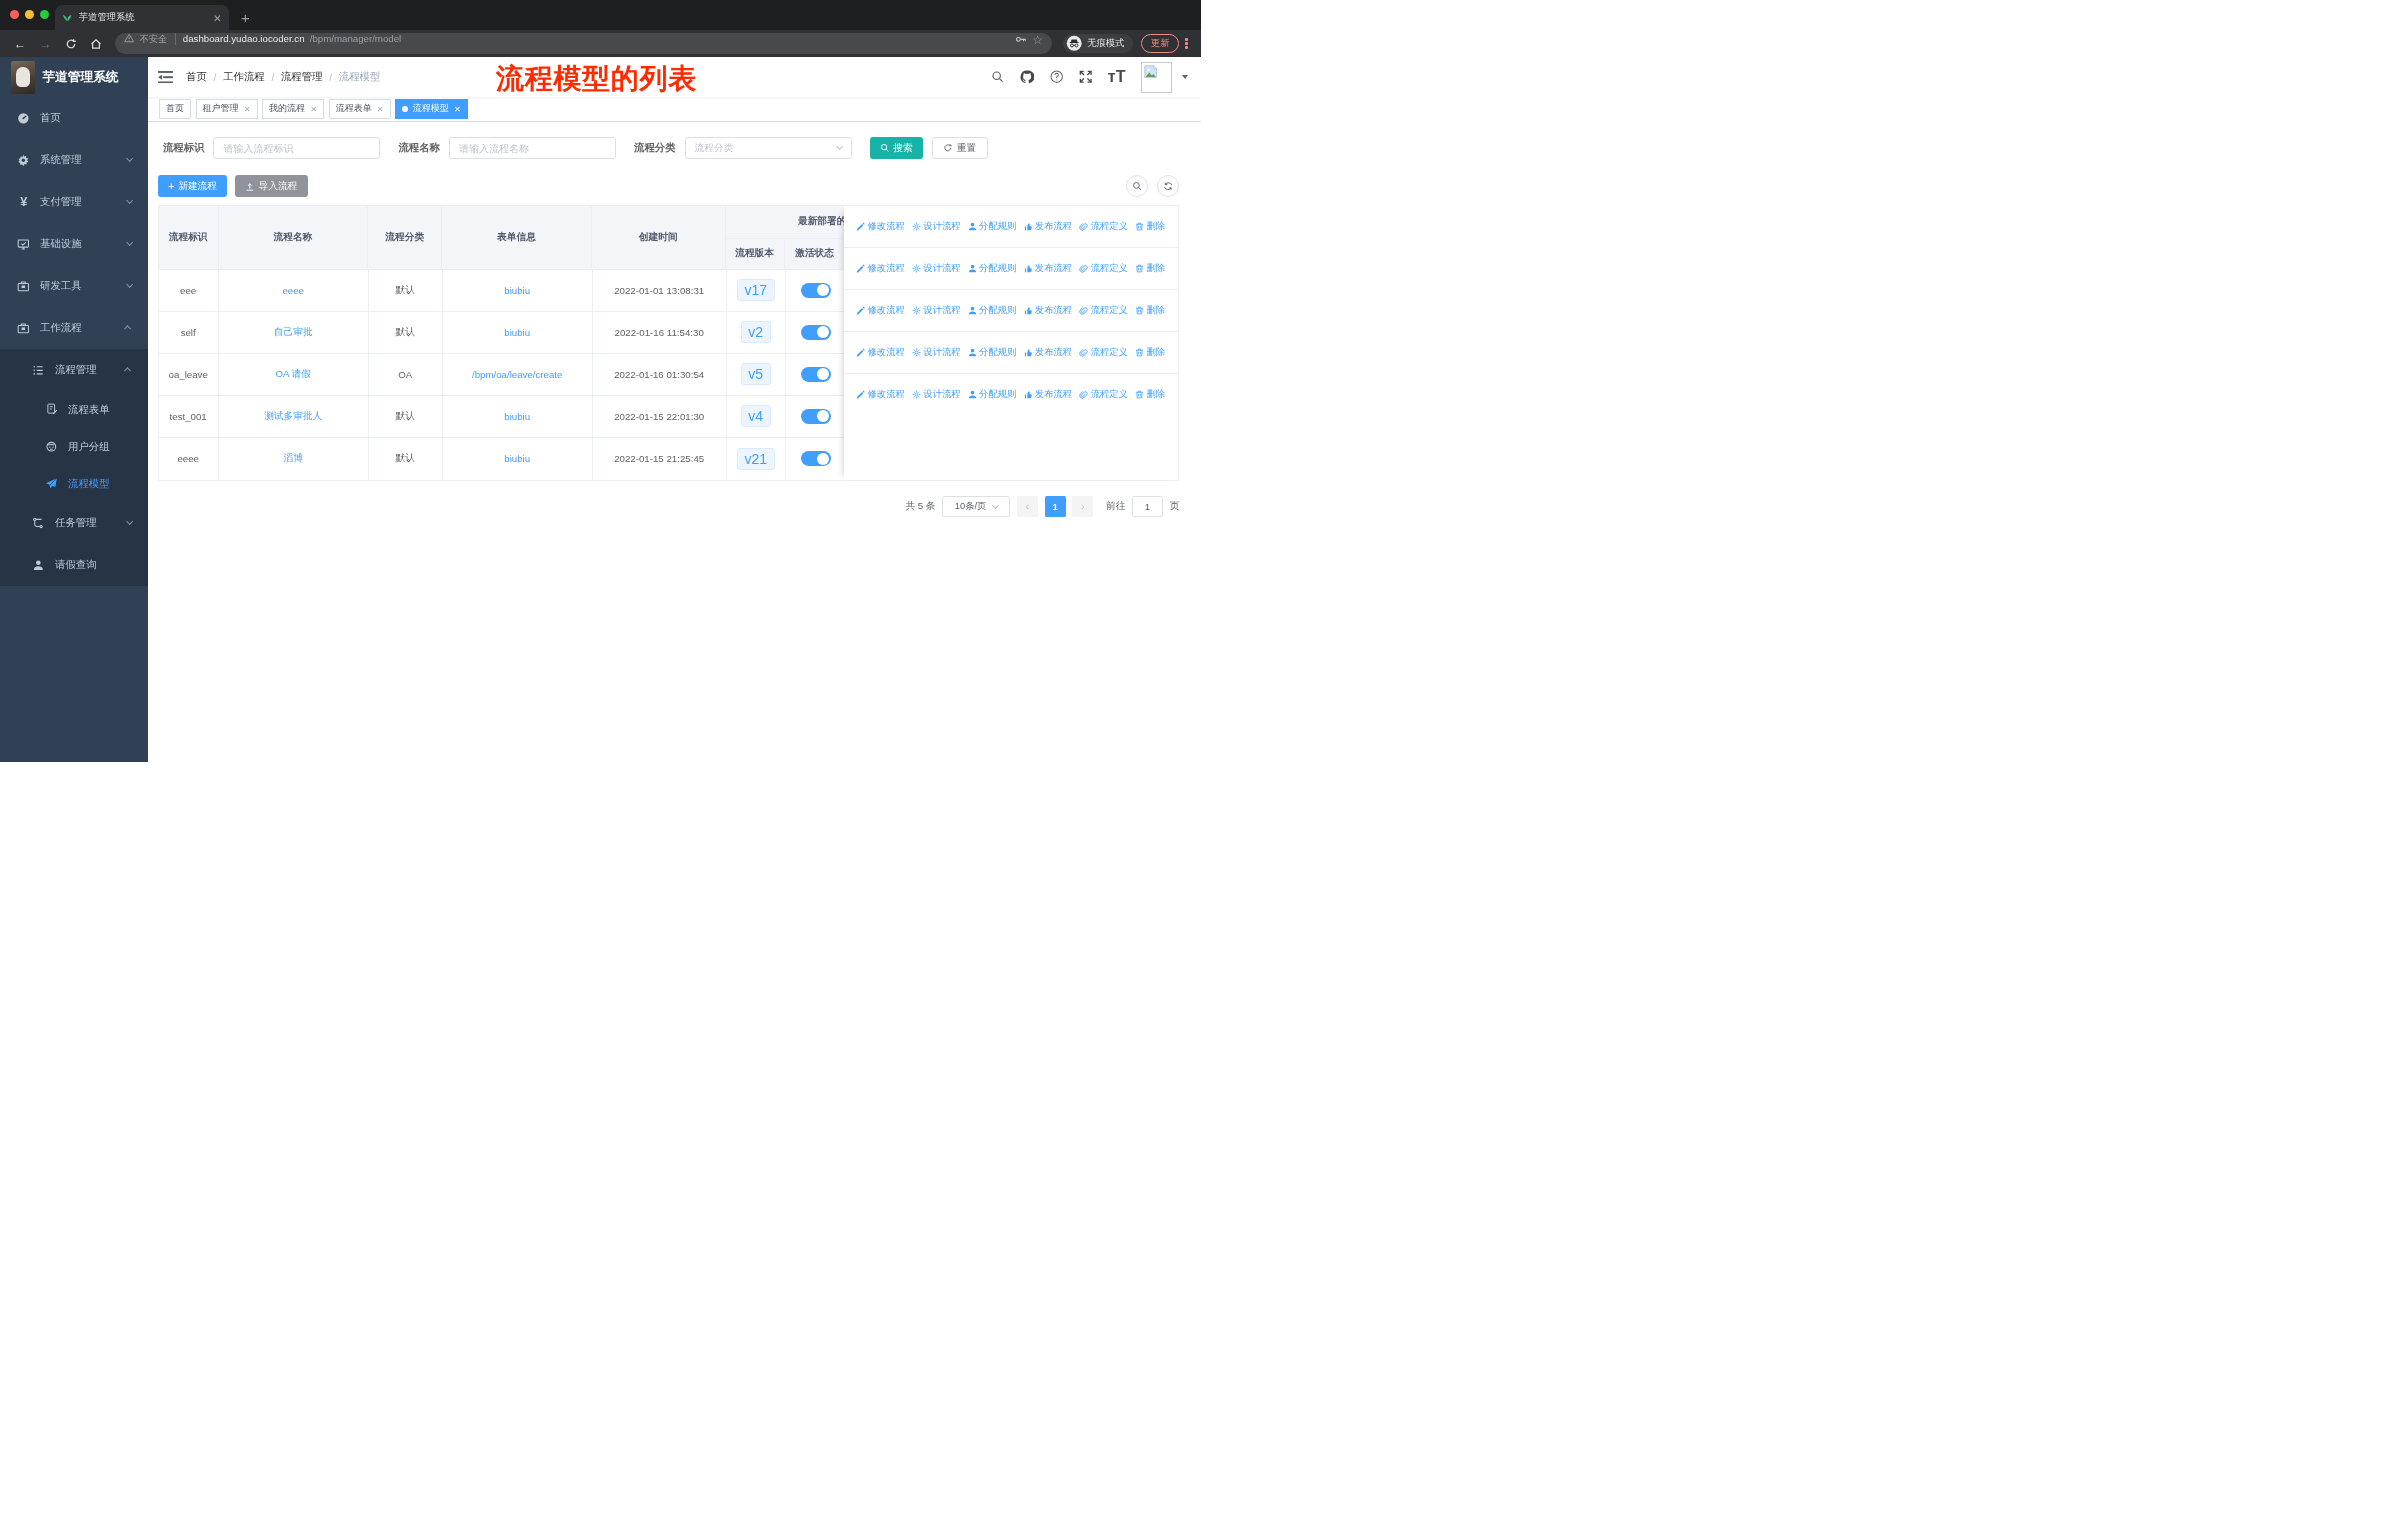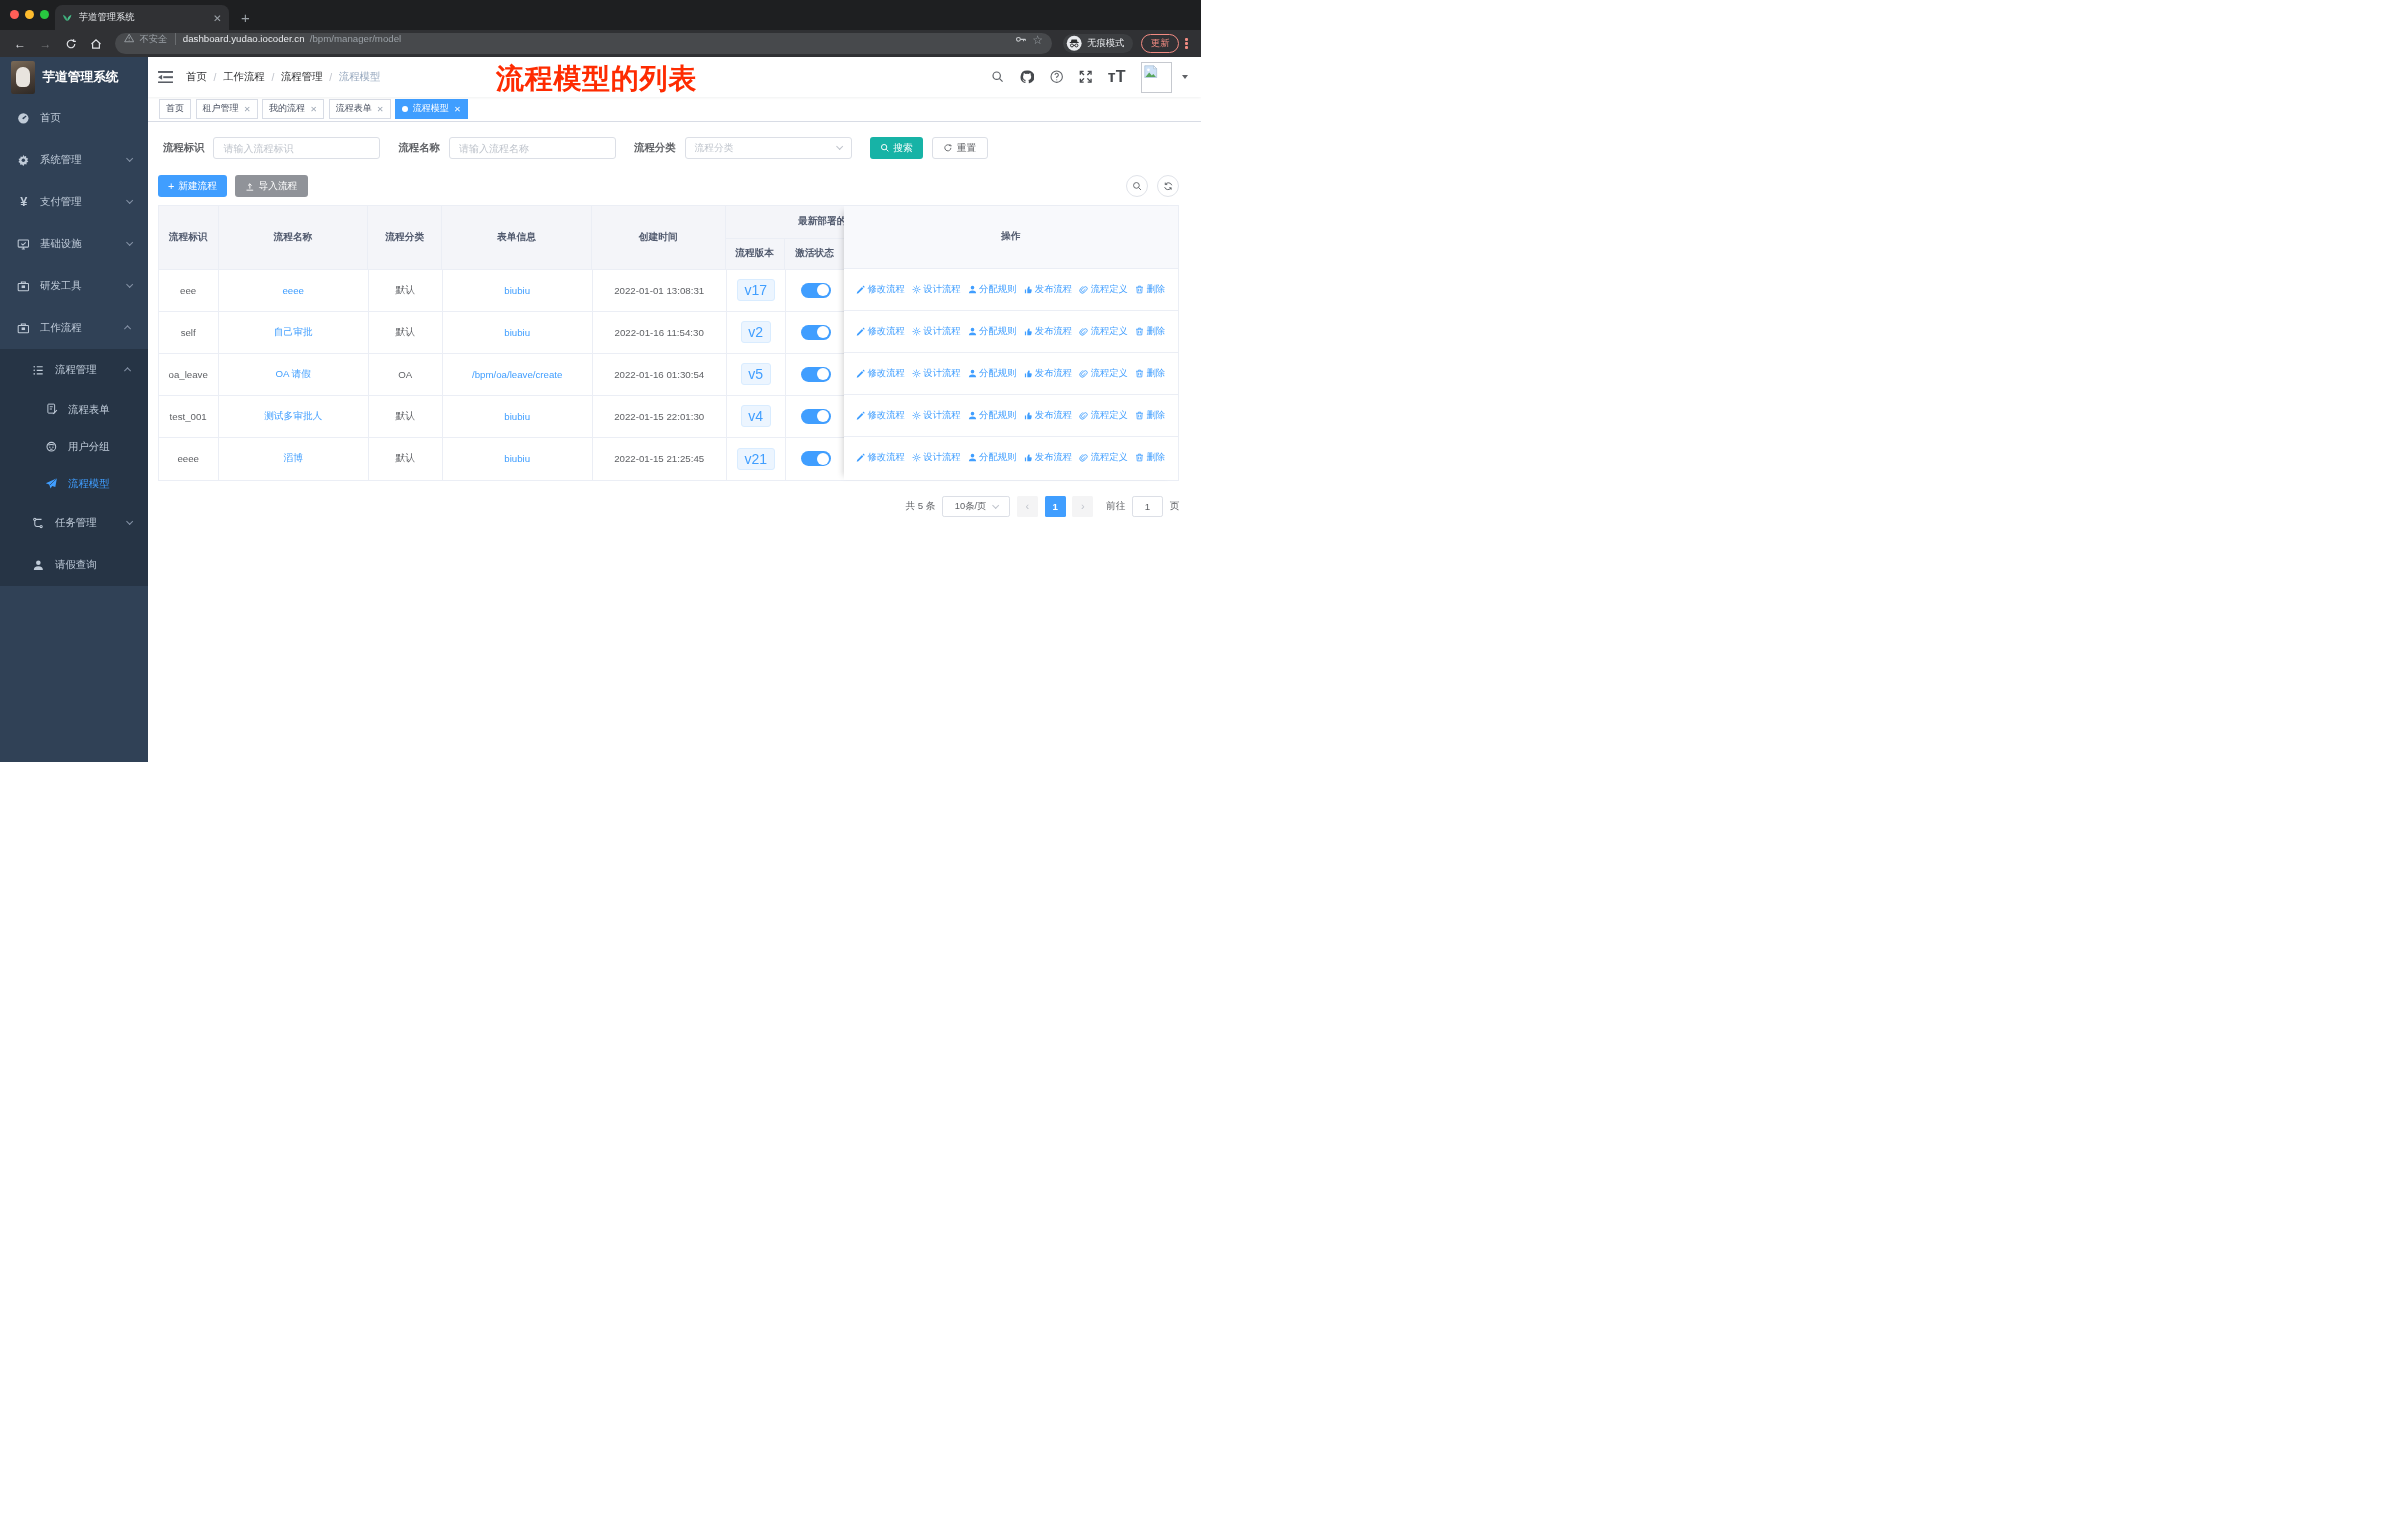--- a/index.html
+++ b/index.html
@@ -607,21 +607,20 @@
     <div class="td c-act">
                 <span class="switch">
                   <span class="knob"></span>
                 </span>
               </div>
     <div class="td c-rest"></div>
   </div>
 </div>
 
         <div class="ops">
-          <div class="ops-head">操作</div>
           <div>
   <div class="ops-row">
     <a class="op">
                   <svg width="9" height="9" viewBox="0 0 12 12" fill="#409eff">
                     <path d="M1.5 9.3L8 2.8l1.7 1.7-6.5 6.5-2.2.5zM8.8 2L10 .8l1.7 1.7-1.2 1.2z"></path>
                   </svg>
                   <span>修改流程</span>
                 </a>
     <a class="op">
                   <svg width="9" height="9" viewBox="0 0 12 12" fill="none" stroke="#409eff" stroke-width="1.2">

